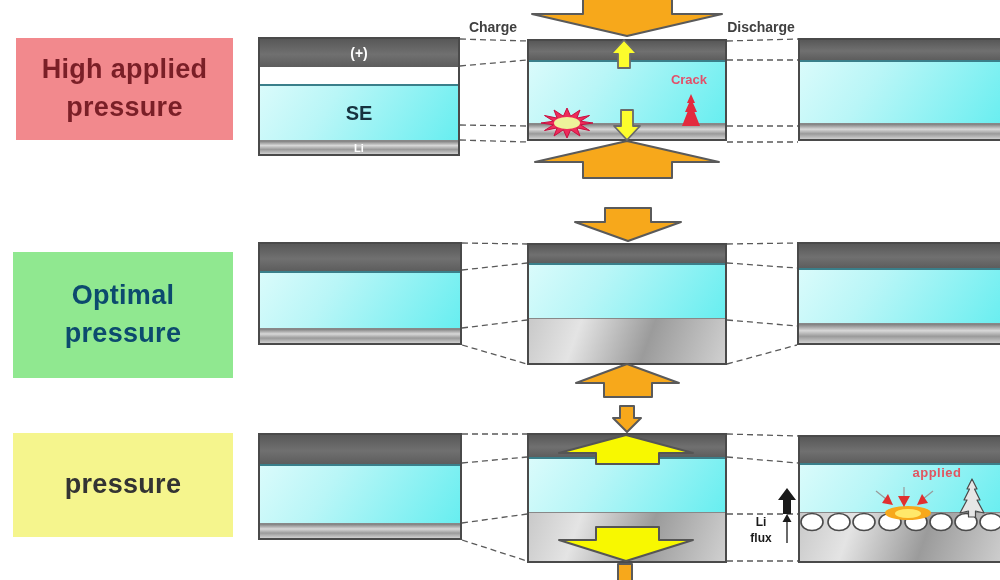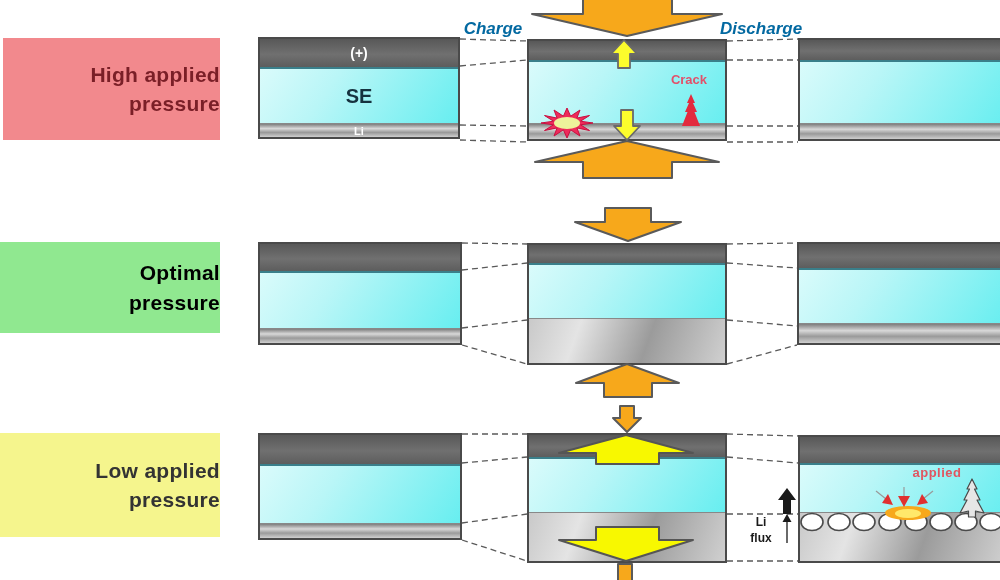--- a/index.html
+++ b/index.html
@@ -2,39 +2,39 @@
 <html><head>
 <meta charset="utf-8">
 <style>
   html,body{margin:0;padding:0;background:#fff;}
   #canvas{
     position:relative;width:1000px;height:580px;overflow:hidden;
     background:#fff;font-family:"Liberation Sans",sans-serif;
   }
   
   .row-label{
-    position:absolute;display:flex;flex-direction:column;align-items:flex-end;justify-content:center;
-    font-weight:bold;font-size:21px;line-height:1.4;text-align:center;letter-spacing:.3px;
+    position:absolute;display:flex;flex-direction:column;align-items:center;justify-content:center;
+    font-weight:bold;font-size:27px;line-height:1.4;text-align:center;letter-spacing:.3px;margin-left:13px;
   }
   .row-label.pink{left:3px;top:38px;width:217px;height:102px;background:#f2898d;color:#7a1f27;}
-  .row-label.green{left:0;top:242px;width:220px;height:91px;background:#90e890;color:#000000;}
+  .row-label.green{left:0;top:252px;width:220px;height:126px;background:#90e890;color:#0c4a6e;}
   .row-label.yellow{left:0;top:433px;width:220px;height:104px;background:#f5f58d;color:#333333;}
   
   .cell{
     position:absolute;border:2px solid #4a4a4a;box-sizing:border-box;
     display:flex;flex-direction:column;
   }
   .layer{box-sizing:border-box;display:flex;align-items:center;justify-content:center;}
   .layer-dark{background:linear-gradient(to bottom,#585858,#707070 55%,#5d5d5d);color:#fff;font-weight:bold;font-size:14px;}
   .layer-se{background:linear-gradient(125deg,#dafbfb 0%,#b9f6f7 35%,#67eef0 100%);border-top:2px solid #3a7f8a;color:#16323f;font-weight:bold;font-size:20px;}
   .layer-li-thin{background:linear-gradient(to bottom,#7e7e7e 0%,#d8d8d8 35%,#9a9a9a 65%,#cfcfcf 100%);border-top:1px solid #888;color:#fff;font-weight:bold;font-size:11px;}
   .layer-li-thick{background:linear-gradient(110deg,#c9c9c9 0%,#e4e4e4 25%,#9b9b9b 60%,#d0d0d0 100%);border-top:1px solid #888;}
   
   .anno{position:absolute;text-align:center;font-weight:bold;}
-  .phase-label{color:#0369a1;font-size:17px;font-weight:600;font-style:italic;}
+  .phase-label{color:#404040;font-size:14px;font-weight:600;}
   .stress-label{left:523px;top:72px;width:88px;font-size:14px;line-height:1.45;color:#e25b74;}
   .crack-label{left:658px;top:72px;width:62px;font-size:13px;color:#e2506a;}
   .dendrite-label{left:893px;top:465px;width:88px;font-size:13px;color:#e05560;letter-spacing:.5px;}
   .liflux-label{left:740px;top:514px;width:42px;font-size:12px;line-height:1.35;color:#1a1a1a;}
   
   #overlay{position:absolute;left:0;top:0;width:1000px;height:580px;pointer-events:none;z-index:5;}
   .dash{stroke:#5a5a5a;stroke-width:1.3;stroke-dasharray:6 4;fill:none;}
   .arrow-orange{fill:#f7a81b;stroke:#5a5a5a;stroke-width:2;stroke-linejoin:round;}
   .arrow-yellow-sm{fill:#fcfc2c;stroke:#6a6a6a;stroke-width:1.8;stroke-linejoin:round;}
   .arrow-yellow-lg{fill:#f8f800;stroke:#555;stroke-width:2;stroke-linejoin:round;}
@@ -47,32 +47,31 @@
 
   <div class="row-label pink">
     <span>High applied</span>
     <span>pressure</span>
   </div>
   <div class="row-label green">
     <span>Optimal</span>
     <span>pressure</span>
   </div>
   <div class="row-label yellow">
-    <span>Low applied</span>
     <span>pressure</span>
   </div>
 
   <div class="anno phase-label" style="left:452px;top:19px;width:82px;">Charge</div>
   <div class="anno phase-label" style="left:710px;top:19px;width:102px;">Discharge</div>
 
   <div class="cell" style="left:258px;top:37px;width:202px;">
     <div class="layer layer-dark" style="height:28px;">
       <span>(+)</span>
     </div>
-    <div class="layer layer-se" style="height:56px;">
+    <div class="layer layer-se" style="height:56px;margin-top:17px;">
       <span>SE</span>
     </div>
     <div class="layer layer-li-thin" style="height:14px;">
       <span>Li</span>
     </div>
   </div>
   <div class="cell" style="left:527px;top:39px;width:200px;">
     <div class="layer layer-dark" style="height:19px;"></div>
     <div class="layer layer-se" style="height:63px;"></div>
     <div class="layer layer-li-thin" style="height:16px;"></div>

